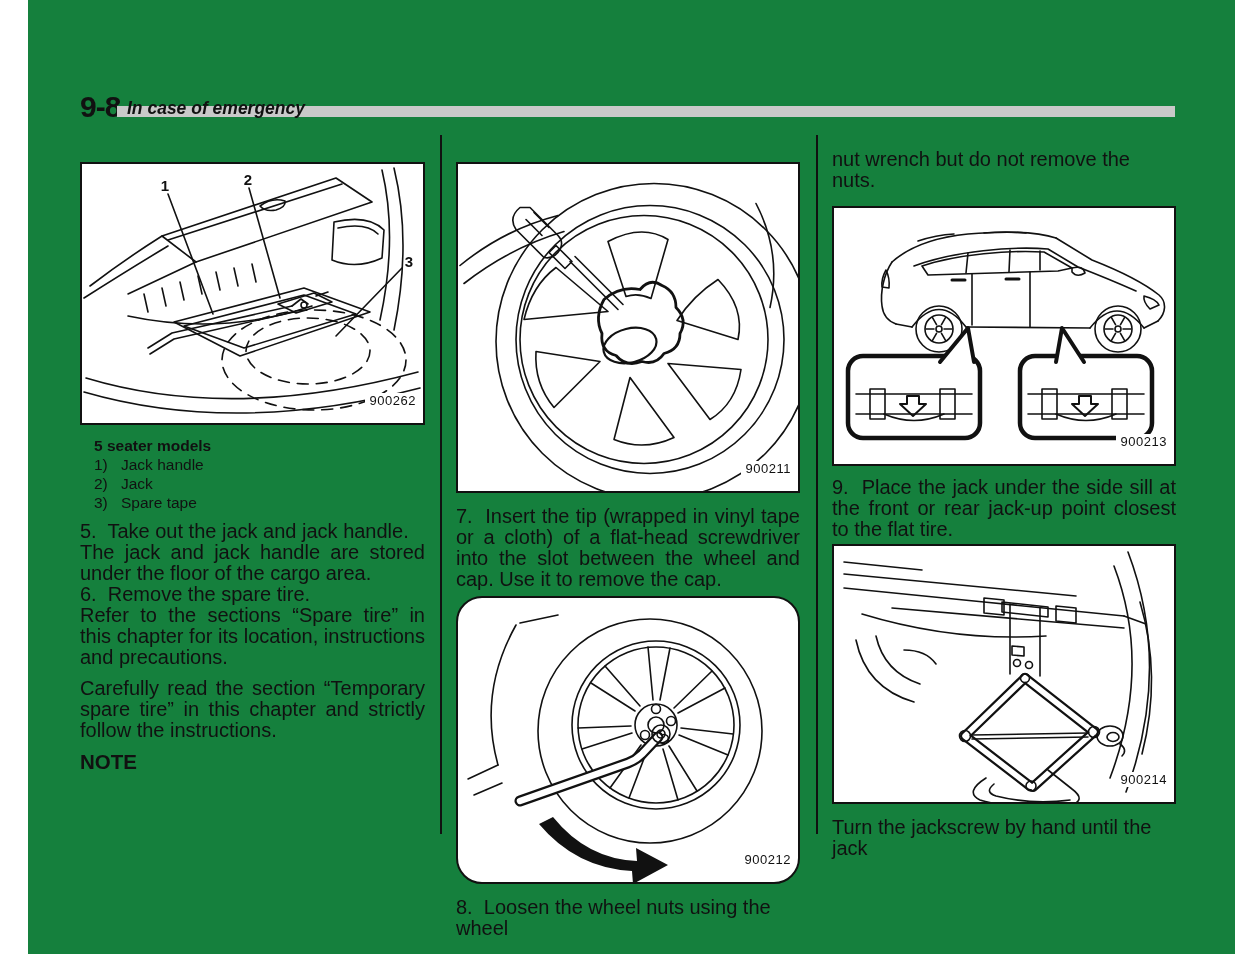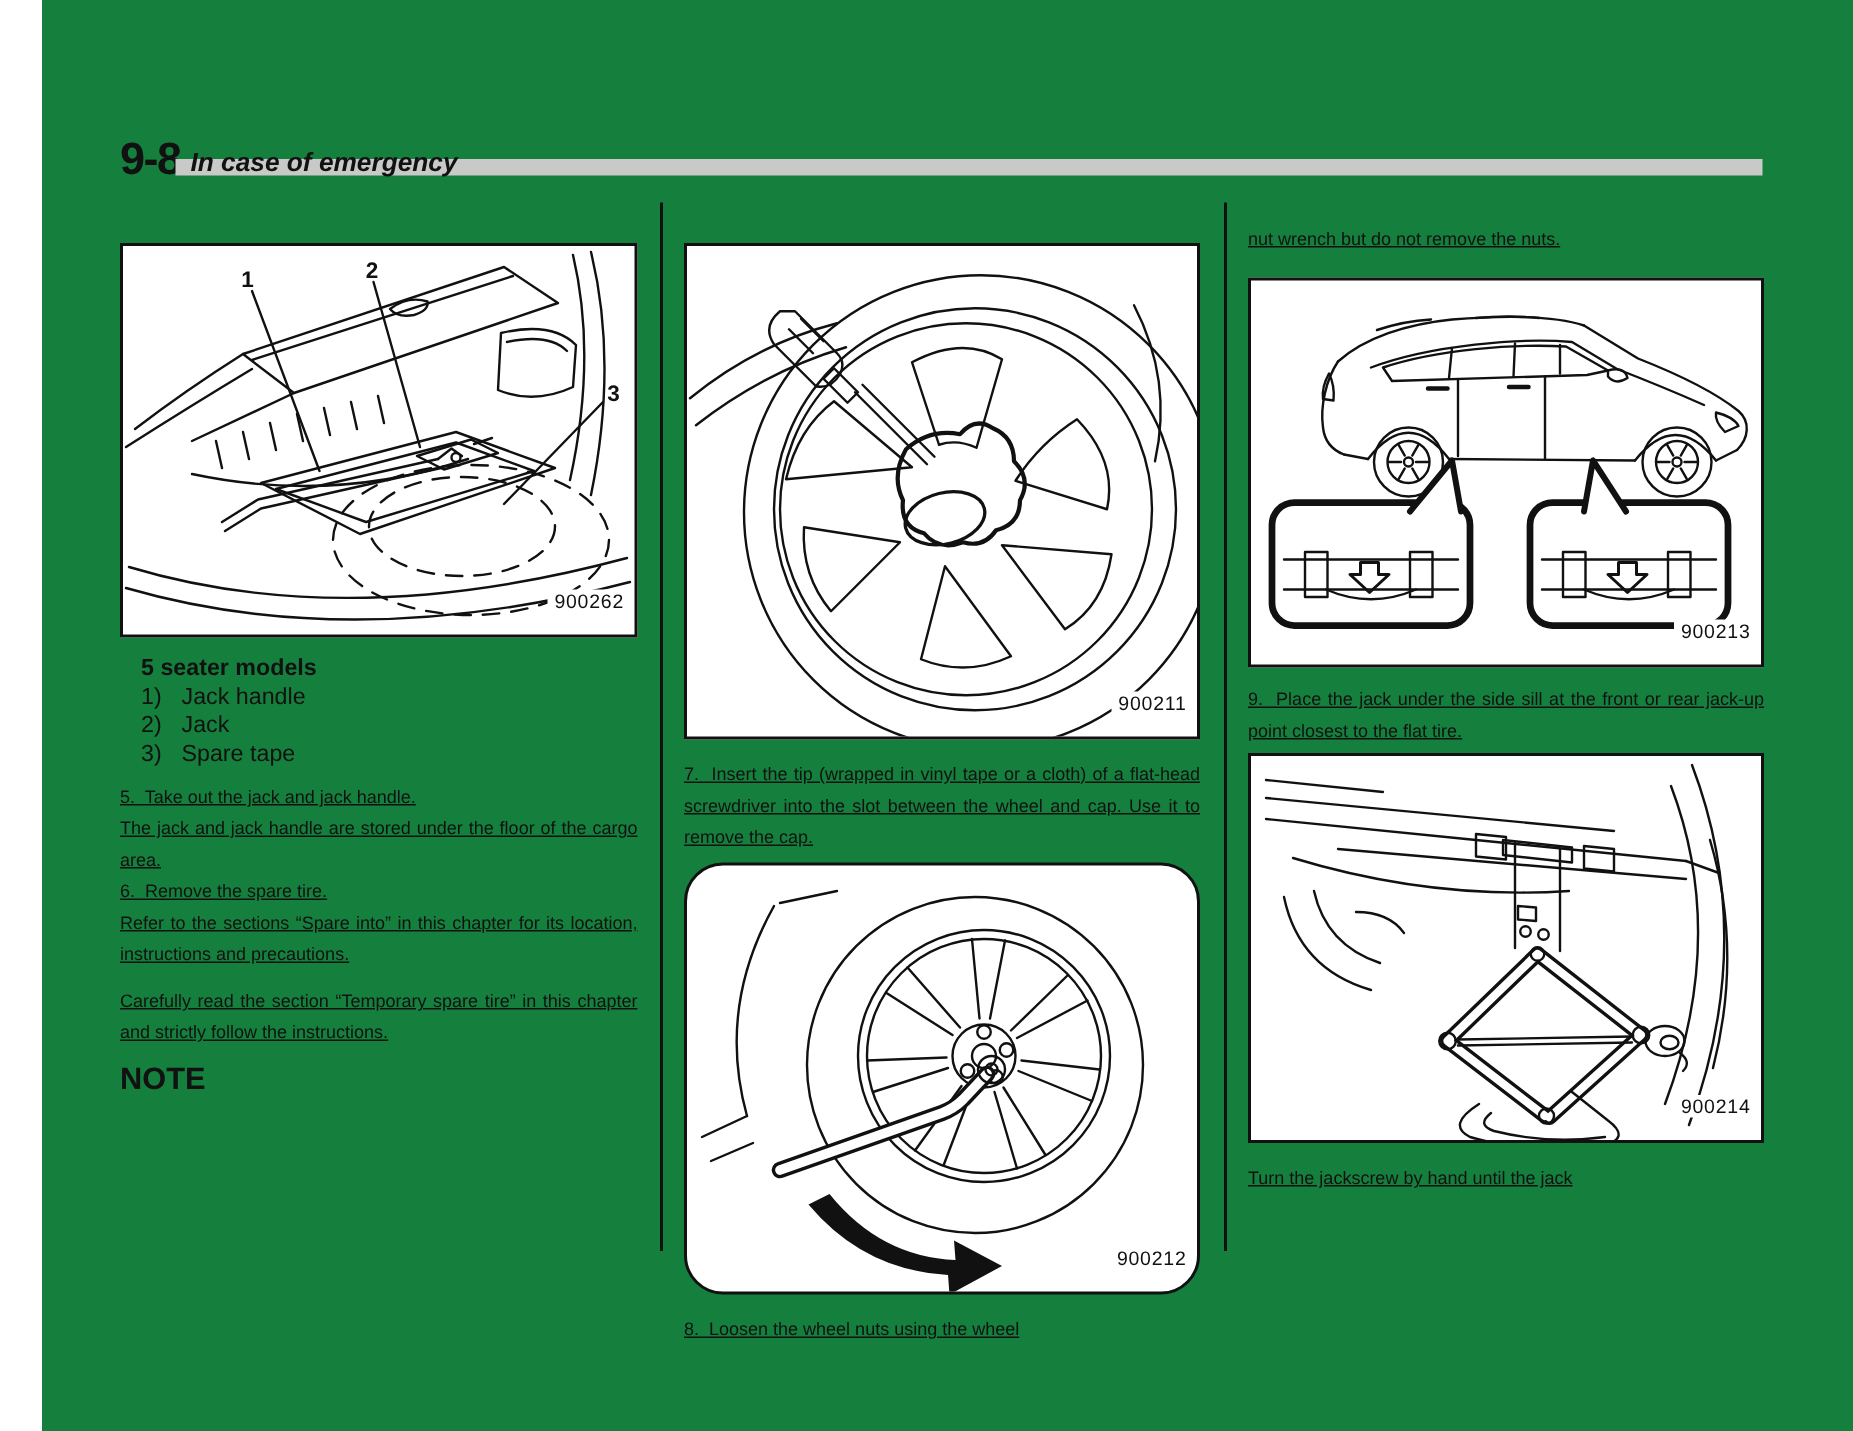--- a/index.html
+++ b/index.html
@@ -25,21 +25,21 @@
   .figbox { position:relative; border:2px solid #111; box-sizing:border-box; background:#fff; margin:0; }
   .fignum { position:absolute; right:7px; bottom:15px; font-size:13px; background:#fff; padding-left:5px; letter-spacing:0.5px; }
   .figbox svg { display:block; width:100%; height:100%; }
   .col1 .figbox { height:263px; }
   .col2 .fig-top    { height:331px; margin-bottom:13px; }
   .col2 .fig-bottom { height:288px; margin-top:6px; margin-bottom:13px;border-radius:26px; }
   .col3 .fig-top    { height:260px; margin-top:15px; margin-bottom:11px; }
   .col3 .fig-bottom { height:260px; margin-top:4px;  margin-bottom:13px; }
 
   
-  p { margin:0; font-size:12px; line-height:21px; text-align:justify;text-decoration:underline; }
+  p { margin:0; font-size:20px; line-height:21px; text-align:justify; }
   p.nojust { text-align:left; }
   .mt { margin-top:10px; }
   .step-first { margin-top:9px; }
   .legend { margin:11px 0 0 14px; font-size:15.5px; line-height:19px; }
   .legend-title { font-weight:bold; }
   .legend-item { display:flex; }
   .legend-item .num { width:27px; flex:none; }
   .note-title { margin:9px 0 1px 0; font-size:20.5px; font-weight:bold; line-height:24px; }
   .note-body { font-weight:bold; }
 
@@ -128,21 +128,21 @@
       </div>
       <div class="legend-item">
         <span class="num">3)</span>
         <span>Spare tape</span>
       </div>
     </div>
 
     <p class="nojust step-first">5.&nbsp; Take out the jack and jack handle.</p>
     <p>The jack and jack handle are stored under the floor of the cargo area.</p>
     <p class="nojust">6.&nbsp; Remove the spare tire.</p>
-    <p>Refer to the sections “Spare into” in this chapter for its location, instructions and precautions.</p>
+    <p>Refer to the sections “Spare tire” in this chapter for its location, instructions and precautions.</p>
     <p class="mt">Carefully read the section “Temporary spare tire” in this chapter and strictly fol­low the instructions.</p>
     <h3 class="note-title">NOTE</h3>
   </section>
 
   <section class="col col2">
 
     <figure class="figbox fig-top">
       <svg viewBox="0 0 340 256">
         <g class="ink">
           <circle cx="196" cy="142" r="158"></circle>

